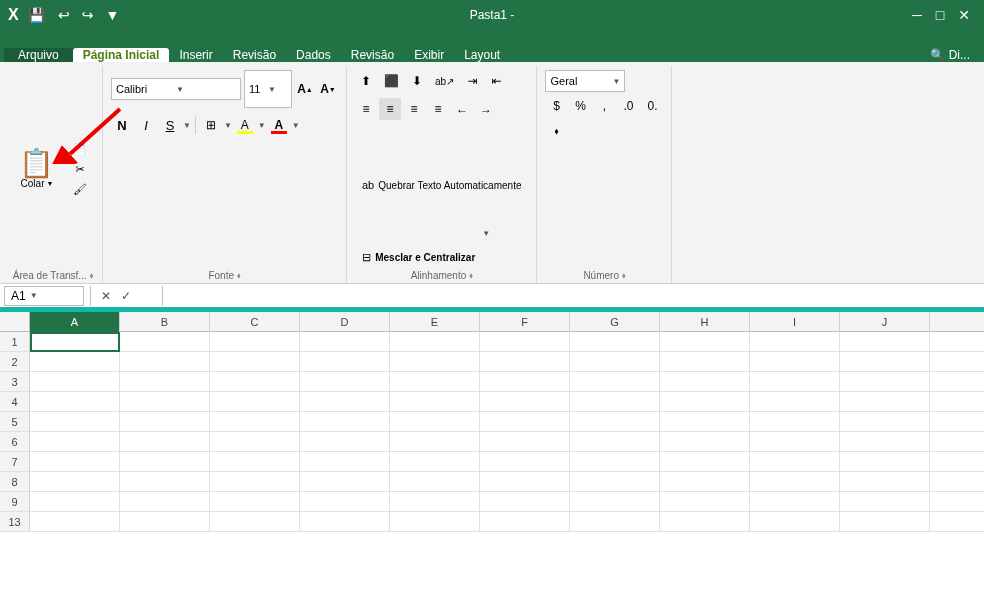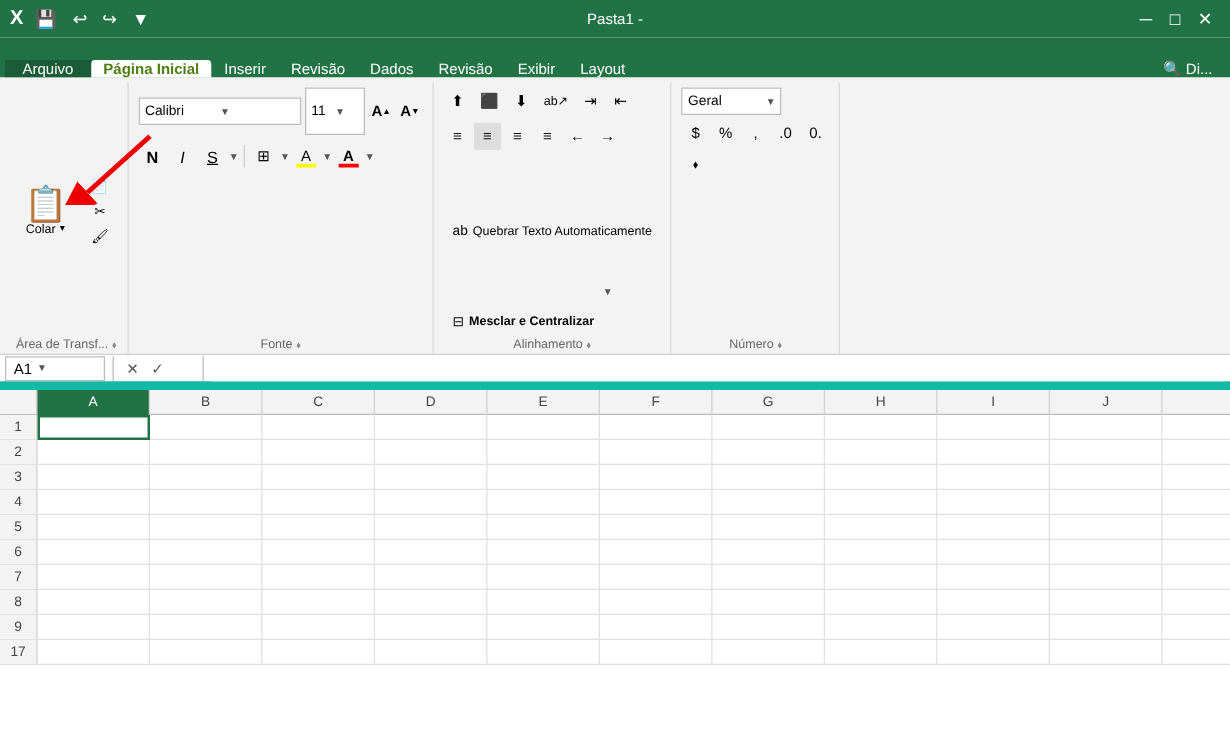--- a/index.html
+++ b/index.html
@@ -197,21 +197,21 @@
       white-space: nowrap;
       border-radius: 2px;
       margin-top: 48px;
     }
 
     
     .formula-bar {
       display: flex;
       align-items: center;
       height: 28px;
-      border-bottom: 7px solid #14b8a6;
+      border-bottom: 5px solid #14b8a6;
       background: white;
       padding: 0 4px;
       gap: 4px;
     }
     .cell-ref-box {
       width: 80px;
       border: 1px solid #bbb;
       height: 20px;
       display: flex;
       align-items: center;
@@ -634,21 +634,21 @@
           <div class="cell"></div>
           <div class="cell"></div>
           <div class="cell"></div>
           <div class="cell"></div>
           <div class="cell"></div>
           <div class="cell"></div>
           <div class="cell"></div>
           <div class="cell"></div>
         </div>
         <div class="grid-row">
-          <div class="row-num">17</div>
+          <div class="row-num">13</div>
           <div class="cell"></div>
           <div class="cell"></div>
           <div class="cell"></div>
           <div class="cell"></div>
           <div class="cell"></div>
           <div class="cell"></div>
           <div class="cell"></div>
           <div class="cell"></div>
           <div class="cell"></div>
           <div class="cell"></div>

